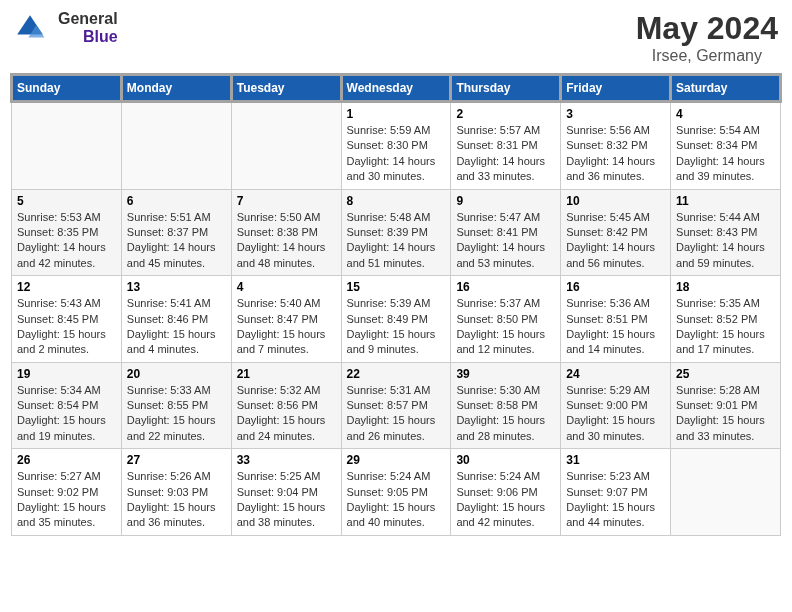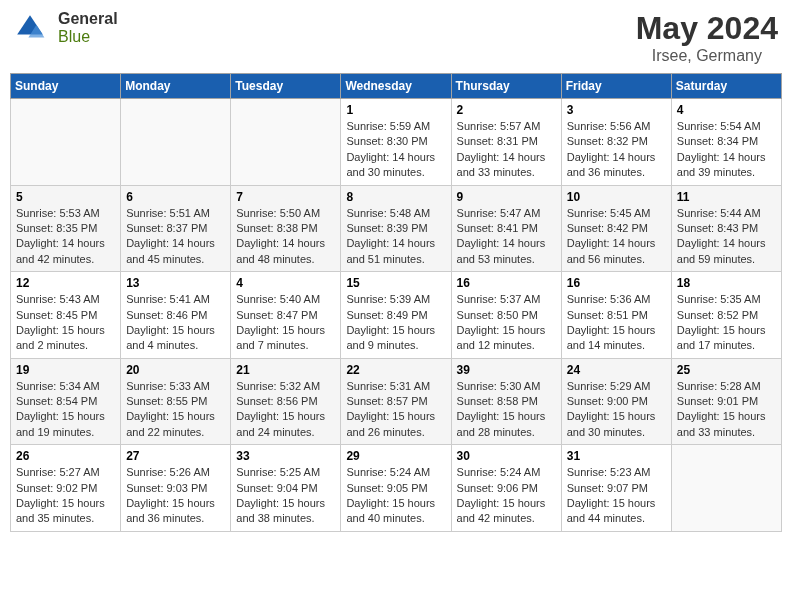--- a/index.html
+++ b/index.html
@@ -47,21 +47,21 @@
       width: 100%;
       border-collapse: collapse;
       font-size: 10.5px;
     }
     .calendar th {
       background-color: #1a5faf;
       color: #fff;
       padding: 5px 4px;
       text-align: left;
       font-size: 12px;
-      border: 1px solid #a3a3a3;
+      border: 3px solid #a3a3a3;
     }
     .calendar td {
       border: 1px solid #ccc;
       padding: 4px 5px;
       vertical-align: top;
       width: calc(100%/7);
       min-height: 80px;
       background: #fff;
     }
     .calendar tr:nth-child(even) td {
@@ -86,21 +86,21 @@
 <body>
 
 <div class="header">
   <div class="logo">
     <svg class="logo-icon" viewBox="0 0 40 40" xmlns="http://www.w3.org/2000/svg">
       <polygon points="20,4 36,28 4,28" fill="#1a5faf"></polygon>
       <polygon points="28,16 38,32 18,32" fill="#4a90d9" opacity="0.7"></polygon>
     </svg>
     <div class="logo-text">
       <span style="font-size:16px;font-weight:bold;color:#333;">General</span>
-      <span style="font-size:16px;font-weight:normal;color:#4d7c0f;">Blue</span>
+      <span style="font-size:16px;font-weight:bold;color:#4c1d95;text-align:right;">Blue</span>
     </div>
   </div>
   <div class="title-block">
     <div class="month-year">May 2024</div>
     <div class="location">Irsee, Germany</div>
   </div>
 </div>
 
 <table class="calendar">
   <thead>

